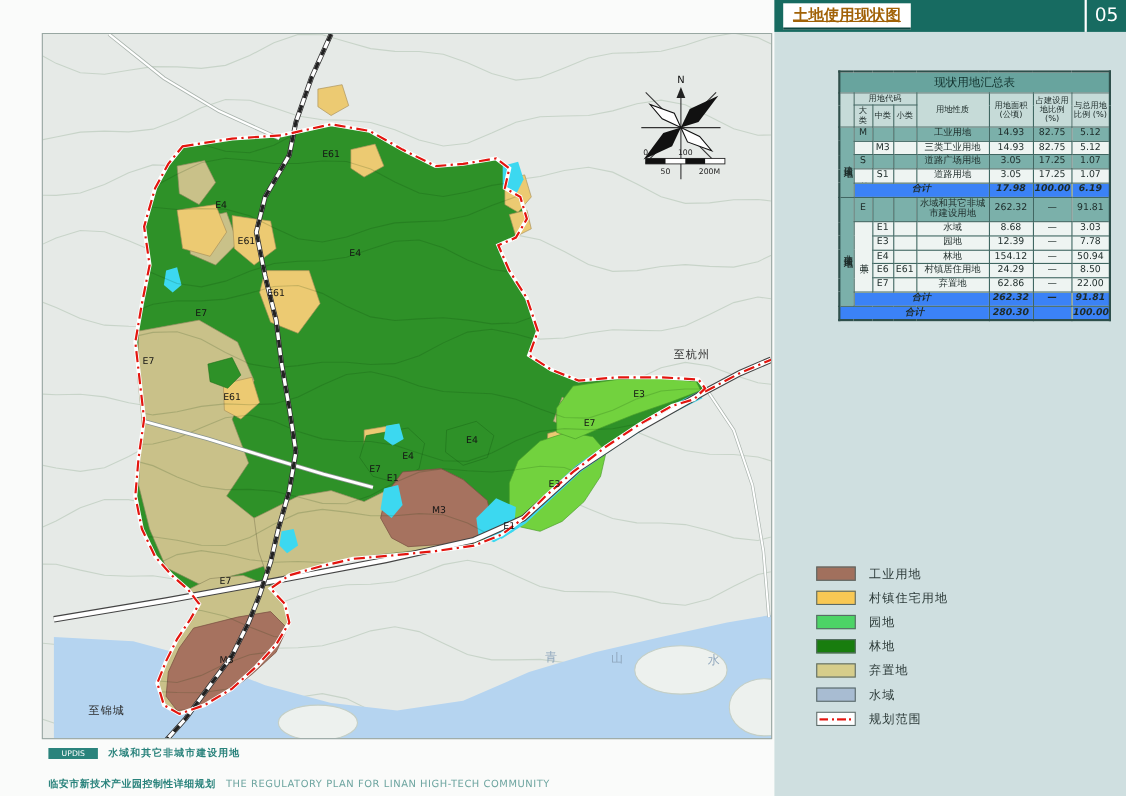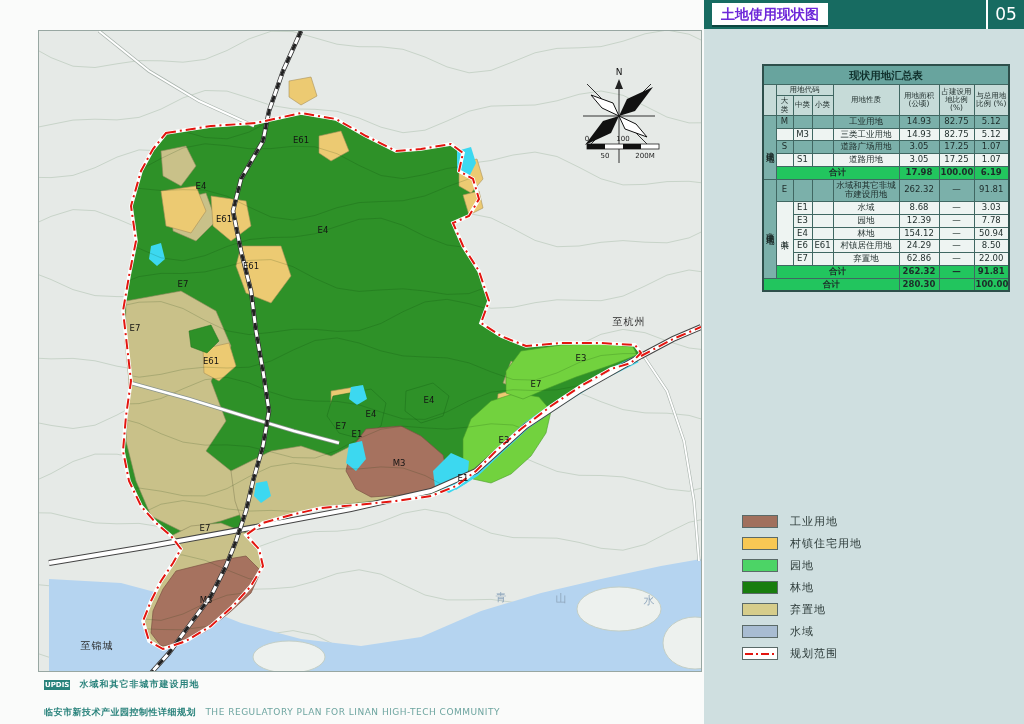--- a/index.html
+++ b/index.html
@@ -2,35 +2,35 @@
 <html><head>
 <meta charset="utf-8">
 <style>
   html,body{margin:0;padding:0;background:#fff;}
   #stage{position:relative;width:1024px;height:724px;overflow:hidden;
          font-family:"DejaVu Sans","Liberation Sans",sans-serif;background:#fafbfa;}
   
   .right-panel{position:absolute;left:704px;top:0;width:320px;height:724px;background:#cfdfe0;}
   .top-bar{position:absolute;left:0;top:0;width:320px;height:29px;background:#176b61;}
   .title-box{position:absolute;left:8px;top:3px;height:22px;background:#ffffff;
-             padding:0 9px;line-height:23px;font-size:14px;font-weight:bold;color:#6d28d9;
-             border-bottom:2px solid #0d4640;white-space:nowrap;}
+             padding:0 9px;line-height:23px;font-size:14px;font-weight:bold;color:#a16207;
+             border-bottom:2px solid #0d4640;white-space:nowrap;text-decoration:underline;}
   .bar-divider{position:absolute;left:282px;top:0;width:2px;height:29px;background:#ffffff;}
   .page-num{position:absolute;left:284px;top:0;width:36px;height:29px;line-height:29px;
             text-align:center;color:#ffffff;font-size:17px;}
   
   .table-wrap{position:absolute;left:58px;top:64px;width:248px;}
   table.sum{border-collapse:collapse;table-layout:fixed;width:246px;background:#eef4f2;
             border:2px solid #2e4f4b;}
   table.sum td{border:1px solid #406762;color:#1d2b29;text-align:center;vertical-align:middle;
                padding:1px 1px;font-size:8.5px;line-height:1.15;overflow:hidden;}
-  tr.t-title td{background:#68a49e;font-size:10.5px;font-weight:bold;height:16px;color:#10302c;}
+  tr.t-title td{background:#68a49e;font-size:10.5px;font-weight:normal;height:16px;color:#10302c;}
   tr.t-head td{background:#c6dbd8;font-size:7.5px;line-height:1.1;}
   tr.teal td{background:#7bb0aa;}
-  tr.total td{background:#22c55e;font-weight:bold;}
+  tr.total td{background:#3b82f6;font-weight:bold;font-style:italic;}
   td.vcat{background:#c6dbd8;}
   .vert{writing-mode:vertical-rl;text-orientation:upright;letter-spacing:1px;font-size:8.5px;margin:auto;}
   
   .legend{position:absolute;left:38px;top:514px;width:220px;}
   .legend-title{font-size:13px;color:#2c3a38;letter-spacing:2px;margin-bottom:10px;}
   .legend-item{display:flex;align-items:center;height:15px;margin-bottom:7px;}
   .swatch{width:36px;height:13px;border:1px solid #5a6a68;box-sizing:border-box;flex:none;}
   .swatch.boundary{background:#ffffff;position:relative;}
   .swatch.boundary::after{content:"";position:absolute;left:2px;right:2px;top:50%;height:2px;margin-top:-1px;
      background:repeating-linear-gradient(90deg,#e3150f 0 8px,transparent 8px 11px,#e3150f 11px 13px,transparent 13px 16px);}
@@ -39,22 +39,22 @@
   .map-frame{position:absolute;left:38px;top:30px;width:662px;height:640px;background:#e6eae7;
              border:1px solid #98a7a2;box-sizing:content-box;}
   svg text{font-family:"DejaVu Sans","Liberation Sans",sans-serif;}
   .zlabel{font-size:8.5px;fill:#141414;text-anchor:middle;}
   .rlabel{font-size:10px;fill:#2a2a2a;text-anchor:middle;letter-spacing:1px;}
   .wlabel{font-size:11px;fill:#90a7bd;text-anchor:middle;}
   .slabel{font-size:7px;fill:#222;text-anchor:middle;}
   .nlabel{font-size:9px;fill:#111;text-anchor:middle;}
   
   .caption{position:absolute;left:44px;top:674px;width:620px;color:#2a837c;}
-  .badge{display:inline-block;background:#2a837c;color:#fff;font-size:7px;font-weight:bold;
-         padding:1px 1px;vertical-align:middle;}
+  .badge{display:inline-block;background:#2a837c;color:#fff;font-size:7px;font-weight:normal;
+         padding:1px 12px;vertical-align:middle;}
   .cap1{font-size:9px;font-weight:bold;vertical-align:middle;margin-left:4px;letter-spacing:1px;}
   .cap2{font-size:9px;margin-top:13px;letter-spacing:0.5px;}
   .cap2 .zh{font-weight:bold;}
   .cap2 .en{color:#6ea5a0;margin-left:6px;}
 </style>
 </head>
 <body>
 
 <div id="stage">
 

